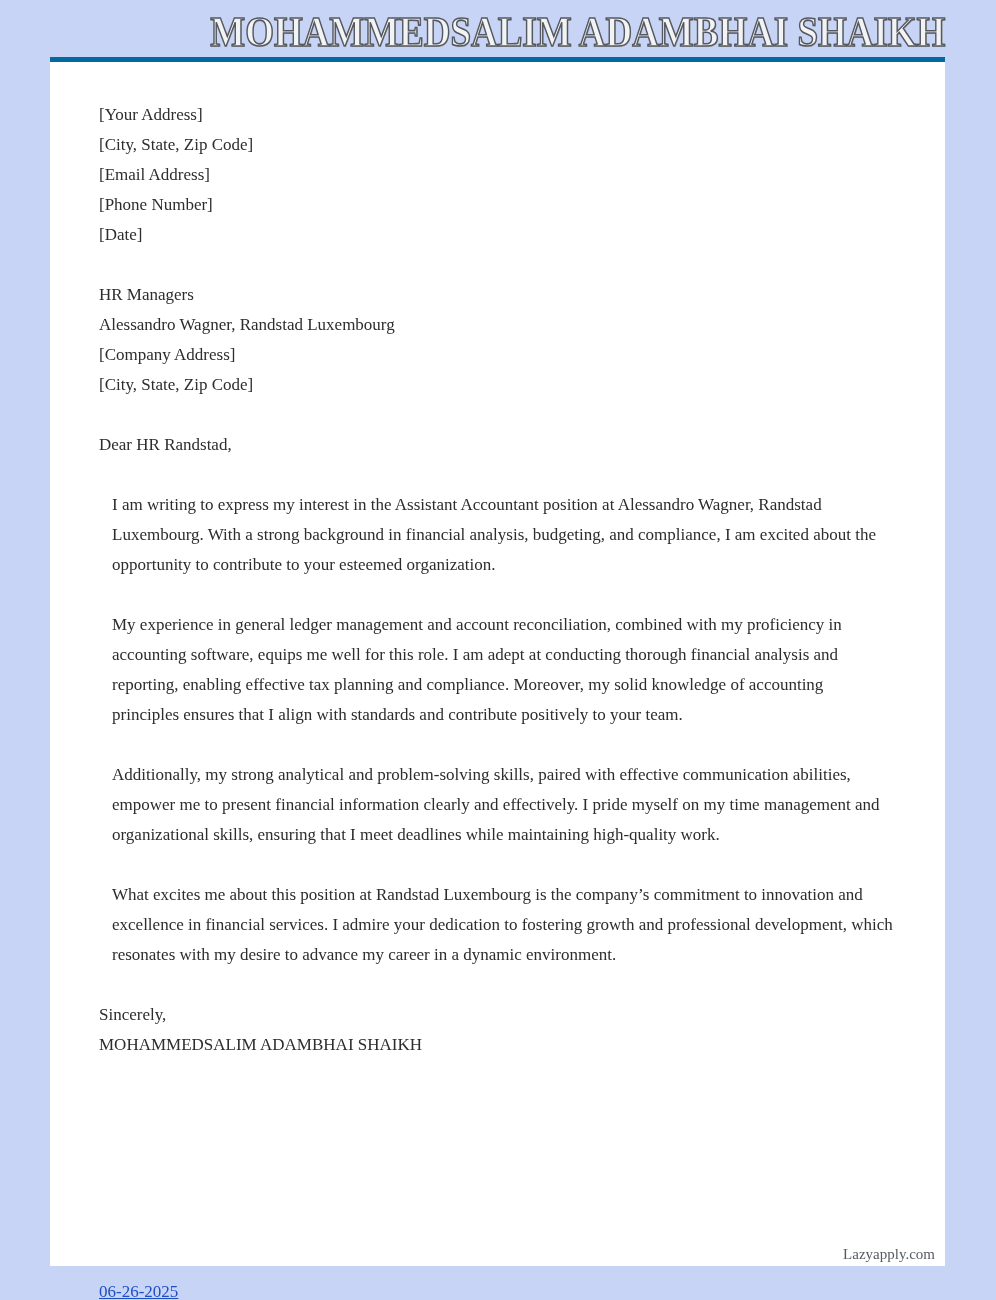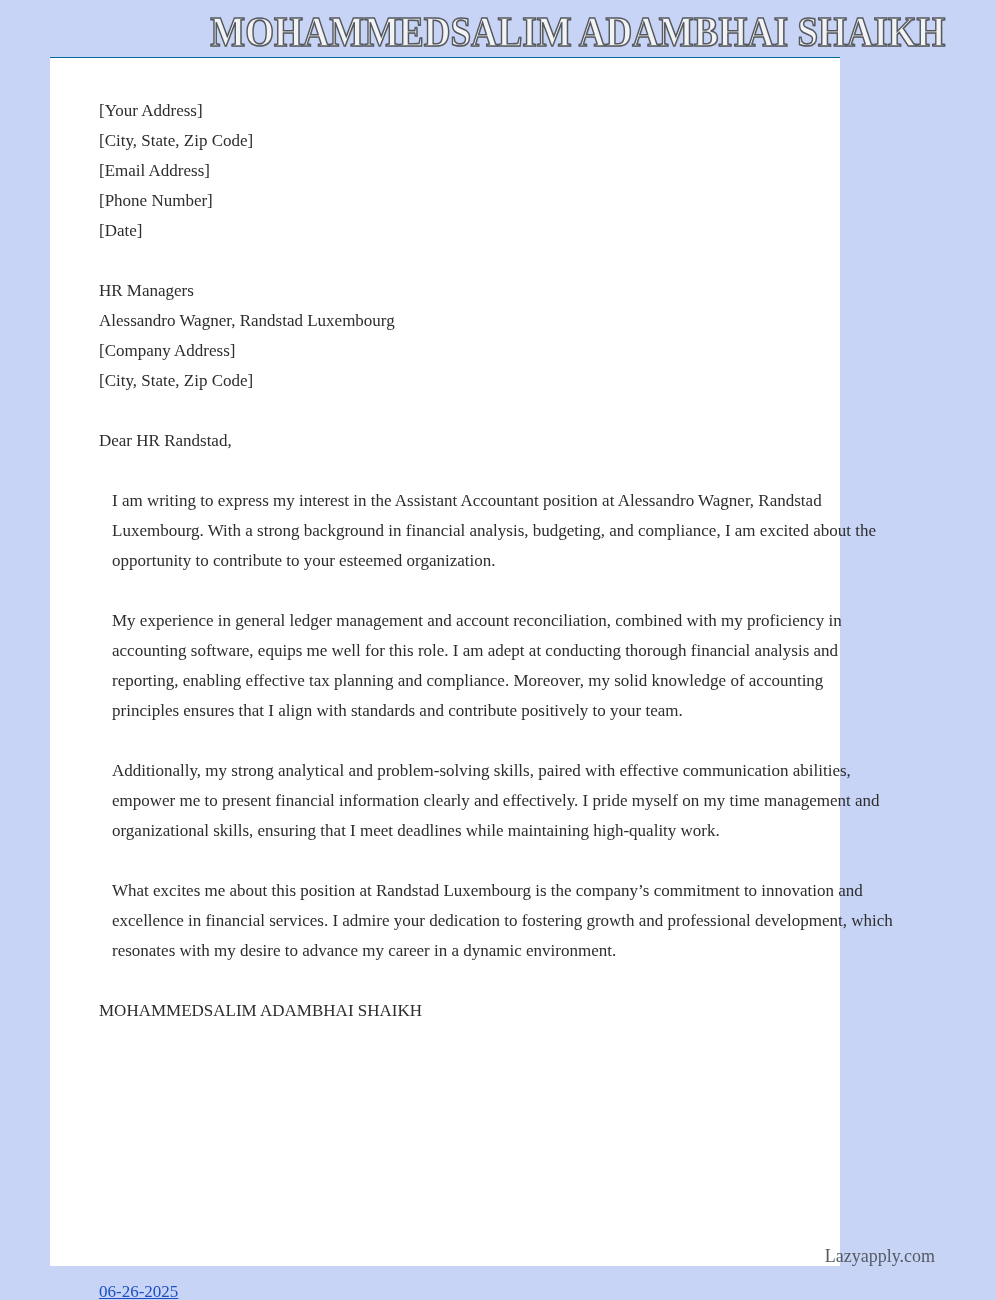--- a/index.html
+++ b/index.html
@@ -28,24 +28,24 @@
     color: #f2f3f5;
     -webkit-text-stroke: 1.6px #55595f;
     text-shadow: 1px 1px 0 #aeb3ba;
     transform: scaleX(0.88);
     transform-origin: right center;
   }
   .page {
     position: absolute;
     left: 50px;
     top: 57px;
-    width: 790px;
+    width: 895px;
     height: 1209px;
     background: #ffffff;
-    border-top: 1px solid #0369a1;
+    border-top: 5px solid #0369a1;
     box-sizing: border-box;
   }
   .letter-body {
     padding: 38px 0 0 49px;
     width: 795px;
     color: #2d2d2d;
     font-size: 17px;
     line-height: 30px;
   }
   .block {
@@ -57,21 +57,21 @@
   .para {
     margin: 0 0 30px 13px;
   }
   .signature-name {
     display: block;
   }
   .watermark {
     position: absolute;
     right: 61px;
     top: 1246px;
-    font-size: 18px;
+    font-size: 15px;
     color: #555b63;
     text-align: center;
   }
   .footer-date {
     position: absolute;
     left: 99px;
     top: 1282px;
     font-size: 17px;
     color: #1d4fc4;
     text-decoration: underline;
@@ -104,20 +104,21 @@
       </div>
 
       <div class="block">Dear HR Randstad,</div>
 
       <p class="para">I am writing to express my interest in the Assistant Accountant position at Alessandro Wagner, Randstad Luxembourg. With a strong background in financial analysis, budgeting, and compliance, I am excited about the opportunity to contribute to your esteemed organization.</p>
       <p class="para">My experience in general ledger management and account reconciliation, combined with my proficiency in accounting software, equips me well for this role. I am adept at conducting thorough financial analysis and reporting, enabling effective tax planning and compliance. Moreover, my solid knowledge of accounting principles ensures that I align with standards and contribute positively to your team.</p>
       <p class="para">Additionally, my strong analytical and problem-solving skills, paired with effective communication abilities, empower me to present financial information clearly and effectively. I pride myself on my time management and organizational skills, ensuring that I meet deadlines while maintaining high-quality work.</p>
       <p class="para">What excites me about this position at Randstad Luxembourg is the company’s commitment to innovation and excellence in financial services. I admire your dedication to fostering growth and professional development, which resonates with my desire to advance my career in a dynamic environment.</p>
 
       <div class="block">
+        <span class="line">Sincerely,</span>
         <span class="signature-name">MOHAMMEDSALIM ADAMBHAI SHAIKH</span>
       </div>
 
     </div>
   </div>
 
   <div class="watermark">Lazyapply.com</div>
 
   <div class="footer-date">06-26-2025</div>
 

